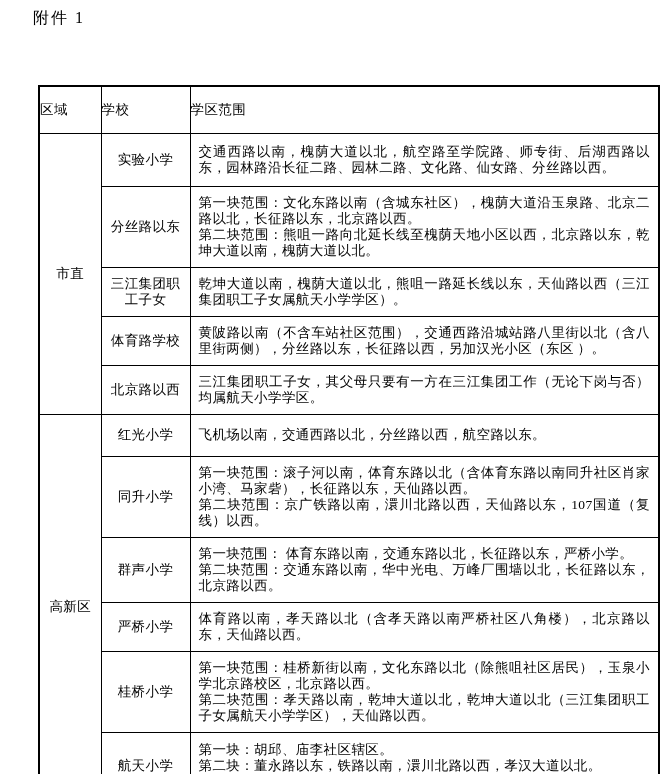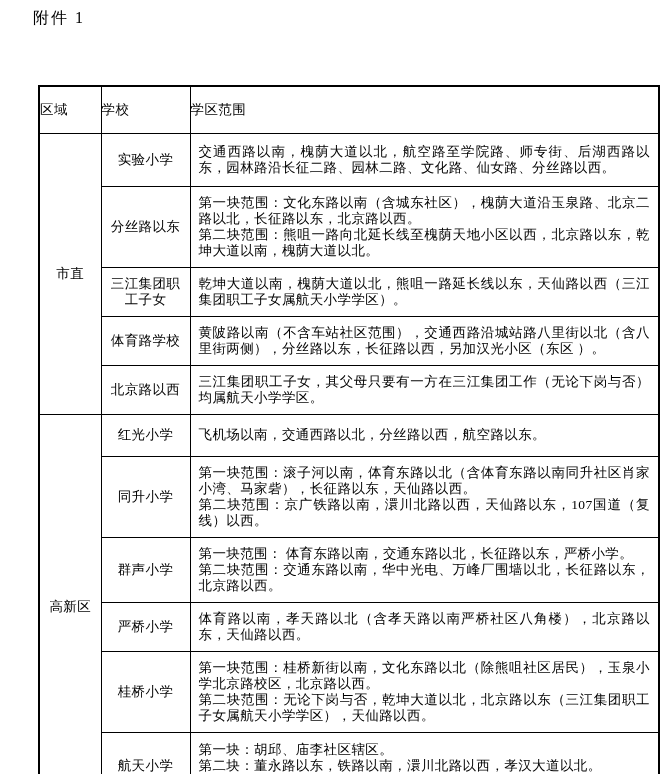--- a/index.html
+++ b/index.html
@@ -165,21 +165,21 @@
         <tr>
           <td class="school-cell">严桥小学</td>
           <td class="range-cell">
             <div class="range-paragraph">体育路以南，孝天路以北（含孝天路以南严桥社区八角楼），北京路以东，天仙路以西。</div>
           </td>
         </tr>
         <tr>
           <td class="school-cell">桂桥小学</td>
           <td class="range-cell">
             <div class="range-paragraph">第一块范围：桂桥新街以南，文化东路以北（除熊咀社区居民），玉泉小学北京路校区，北京路以西。</div>
-            <div class="range-paragraph">第二块范围：无论下岗与否，乾坤大道以北，北京路以东（三江集团职工子女属航天小学学区），天仙路以西。</div>
+            <div class="range-paragraph">第二块范围：孝天路以南，乾坤大道以北，乾坤大道以北（三江集团职工子女属航天小学学区），天仙路以西。</div>
           </td>
         </tr>
         <tr>
           <td class="school-cell">航天小学</td>
           <td class="range-cell">
             <div class="range-paragraph">第一块：胡邱、庙李社区辖区。</div>
             <div class="range-paragraph">第二块：董永路以东，铁路以南，澴川北路以西，孝汉大道以北。</div>
             <div class="range-paragraph">第三块：均属航天小学学区。</div>
           </td>
         </tr>

